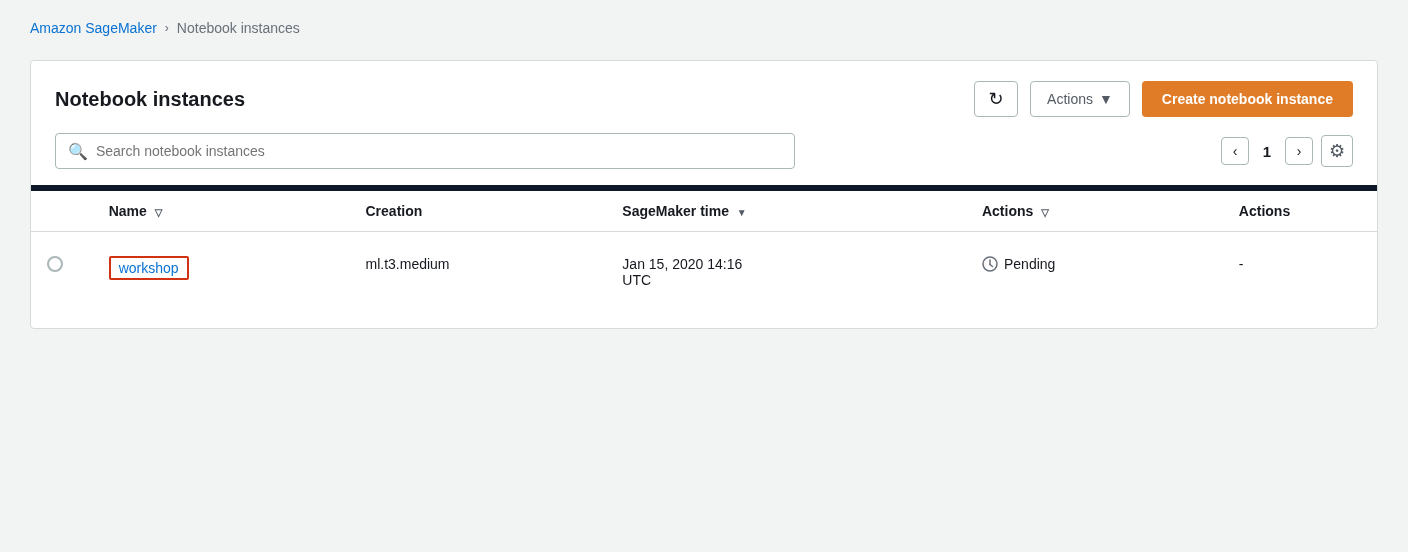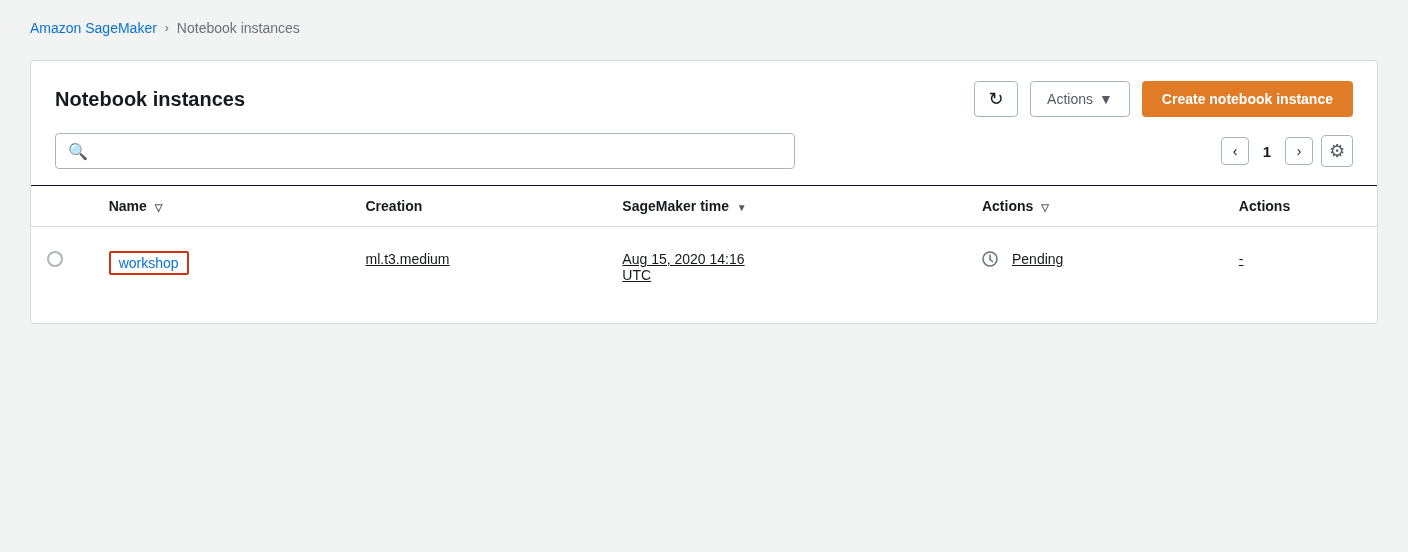--- a/index.html
+++ b/index.html
@@ -164,21 +164,21 @@
       border: 1px solid #aab7b8;
       border-radius: 4px;
       background: #fff;
       cursor: pointer;
       font-size: 18px;
       color: #545b64;
     }
 
     
     .table-wrap {
-      border-top: 1px solid #0f172a;
+      border-top: 6px solid #0f172a;
       margin: 16px -24px;
     }
     table {
       width: 100%;
       border-collapse: collapse;
     }
     thead tr {
       border-bottom: 1px solid #d5dbdb;
     }
     th {
@@ -194,21 +194,20 @@
       margin-left: 4px;
       font-size: 10px;
       color: #545b64;
     }
     td {
       padding: 24px 16px;
       font-size: 14px;
       color: #16191f;
       border-bottom: 1px solid #f2f3f3;
       vertical-align: top;
-      text-decoration: underline;
     }
     tbody tr:last-child td {
       border-bottom: none;
     }
     .col-radio {
       width: 48px;
     }
     .col-name {
       width: 200px;
     }
@@ -247,21 +246,21 @@
       color: #0972d3;
       text-decoration: none;
       cursor: pointer;
       font-size: 14px;
     }
 
     
     .status-pending {
       display: flex;
       align-items: center;
-      gap: 14px;
+      gap: 6px;
       color: #16191f;
     }
     .status-icon {
       display: inline-flex;
       align-items: center;
       justify-content: center;
       width: 16px;
       height: 16px;
     }
     .status-icon svg {
@@ -290,20 +289,21 @@
       <span>▼</span>
     </button>
     <button class="btn-create">
       <span>Create notebook instance</span>
     </button>
   </div>
 
   <div class="search-row">
     <div class="search-box">
       <span class="search-icon-wrap">🔍</span>
+      <input class="search-input" type="text" placeholder="Search notebook instances" style="">
     </div>
     <div class="pagination-controls">
       <button class="page-arrow">‹</button>
       <span class="page-number">1</span>
       <button class="page-arrow">›</button>
       <button class="gear-btn">
         <span>⚙</span>
       </button>
     </div>
   </div>
@@ -340,21 +340,21 @@
           </td>
           <td class="col-name">
             <div class="name-cell-wrapper">
               <a class="name-link">workshop</a>
             </div>
           </td>
           <td class="col-instance">
             <span>ml.t3.medium</span>
           </td>
           <td class="col-creation">
-            <div>Aug 15, 2020 14:16</div>
+            <div>Jan 15, 2020 14:16</div>
             <div>UTC</div>
           </td>
           <td class="col-status">
             <div class="status-pending">
               <span class="status-icon">
                 <svg viewBox="0 0 16 16" fill="none" xmlns="http://www.w3.org/2000/svg">
                   <circle cx="8" cy="8" r="7" stroke="#687078" stroke-width="1.5" fill="none"></circle>
                   <line x1="8" y1="4" x2="8" y2="8.5" stroke="#687078" stroke-width="1.5" stroke-linecap="round"></line>
                   <line x1="8" y1="8.5" x2="10.5" y2="10.5" stroke="#687078" stroke-width="1.5" stroke-linecap="round"></line>
                 </svg>

